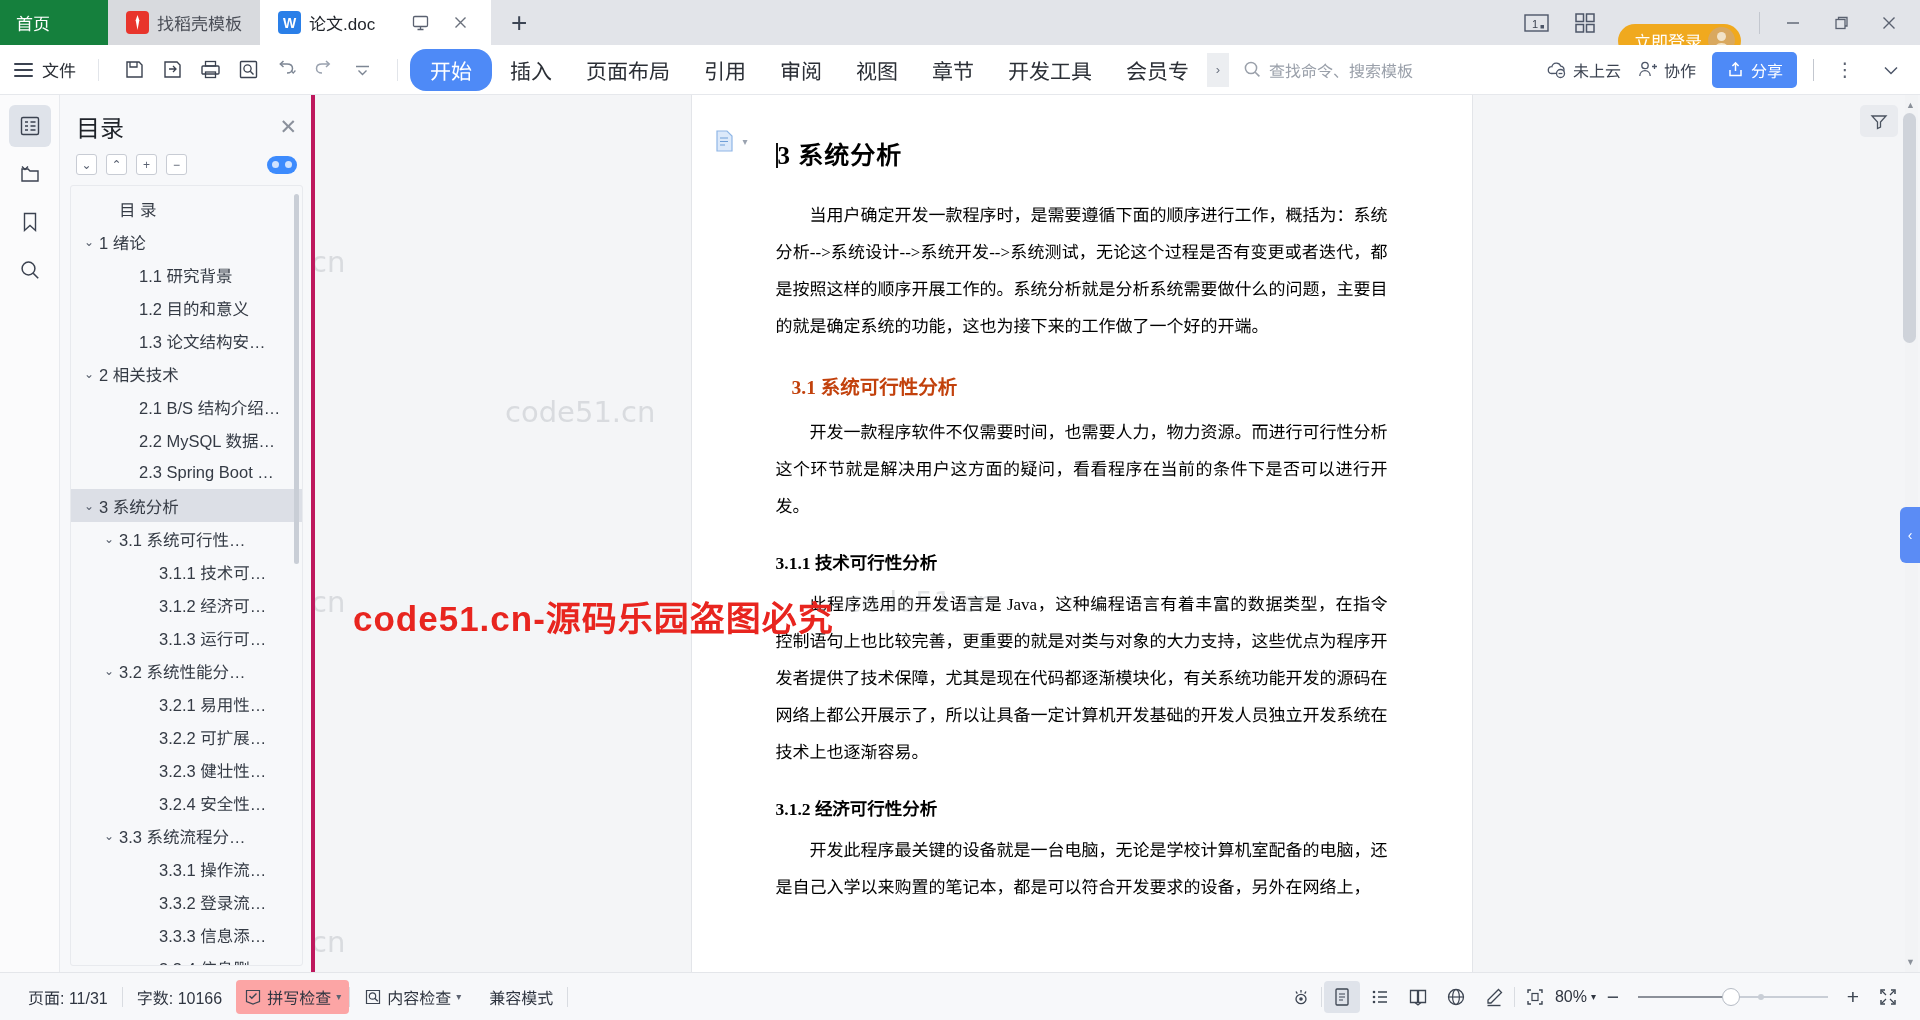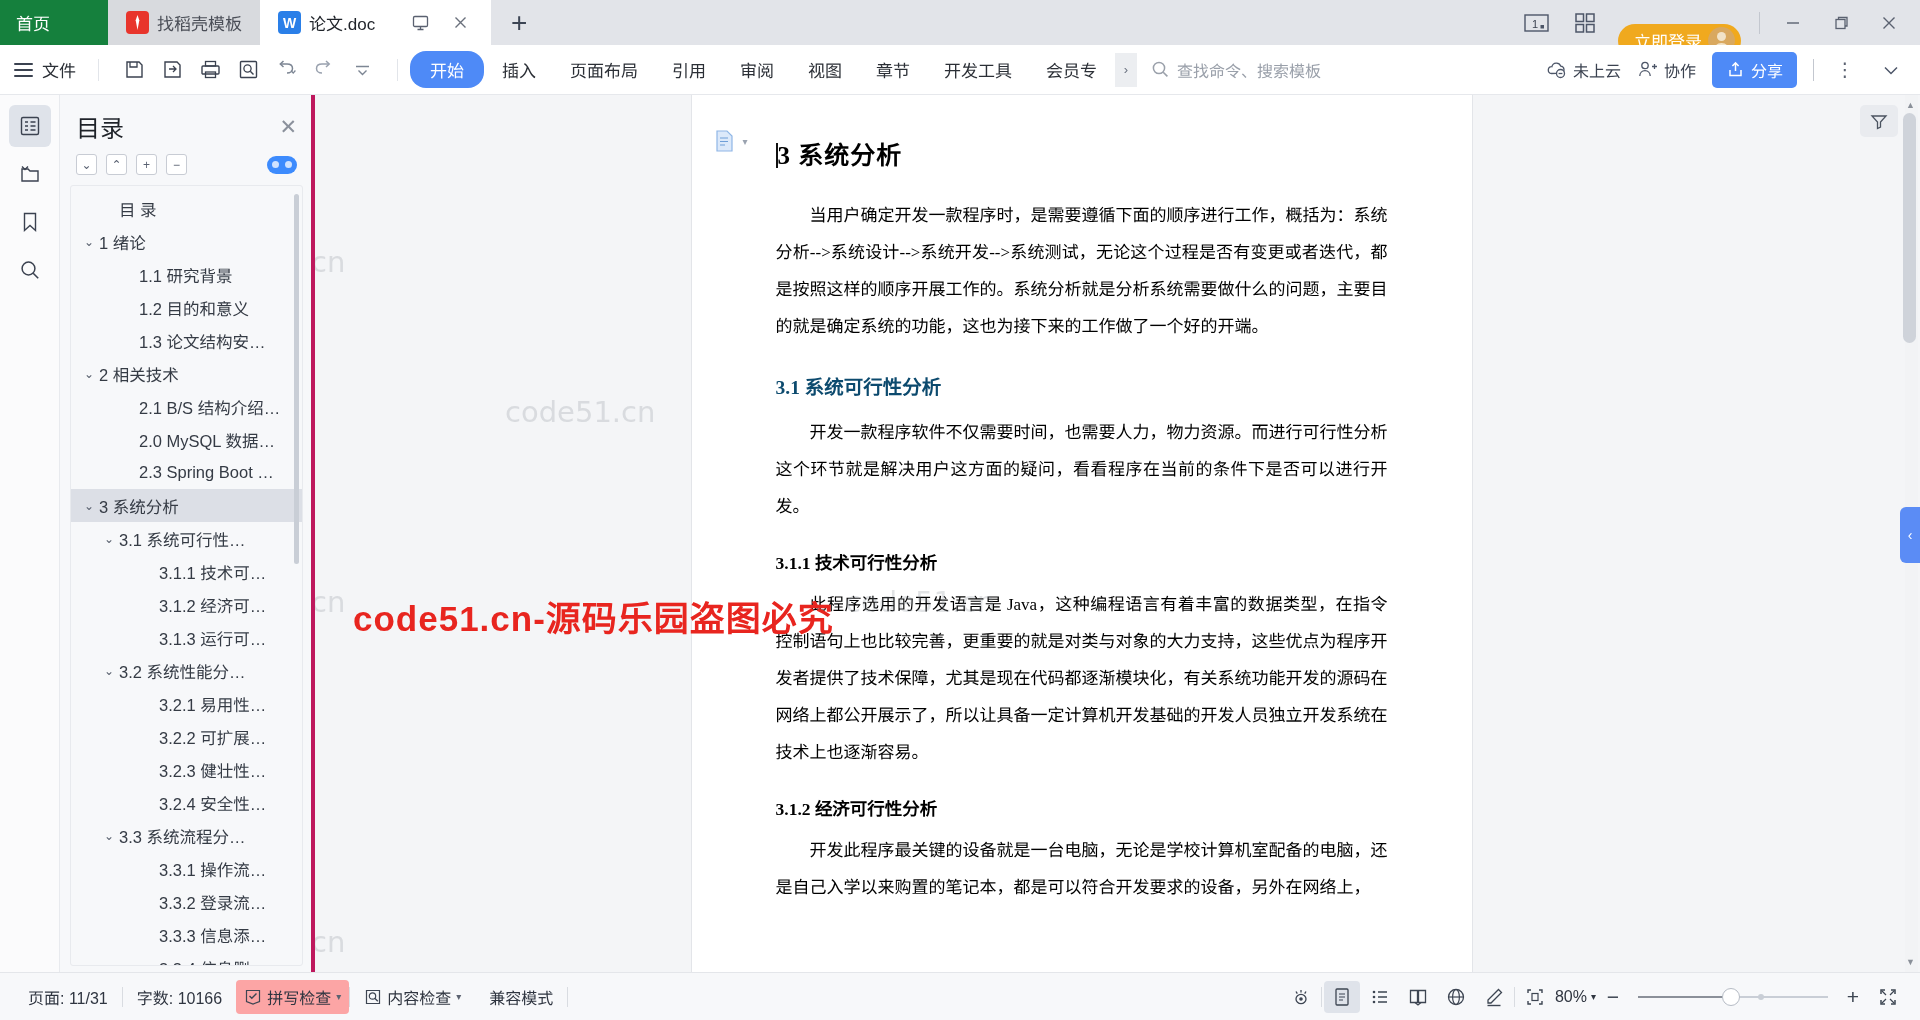--- a/index.html
+++ b/index.html
@@ -64,21 +64,21 @@
     height:50px; background:#fff; display:flex; align-items:center;
     padding:0 14px; border-bottom:1px solid #e6e8ec; position:relative;
   }
   .file-menu{ display:flex;align-items:center;gap:9px; font-size:17px;color:#2b2f36; cursor:pointer; padding-right:14px;}
   .hamburger{ width:19px;height:14px; display:flex;flex-direction:column;justify-content:space-between;}
   .hamburger span{ display:block;height:2px;background:#3b4250;border-radius:1px;}
   .qat { display:flex; align-items:center; gap:4px; padding:0 10px; }
   .qat .ico-btn { width:34px;height:34px; }
   .ribbon-sep { width:1px;height:22px;background:#e2e5ea;margin:0 8px; }
   .tabs-row { display:flex; align-items:center; gap:2px; margin-left:4px; }
-  .rtab { font-size:17px; color:#2b2f36; padding:6px 16px; border-radius:16px; cursor:pointer; white-space:nowrap;}
+  .rtab { font-size:21px; color:#2b2f36; padding:6px 16px; border-radius:16px; cursor:pointer; white-space:nowrap;}
   .rtab.sel { background:#4e8af7; color:#fff; font-weight:500; padding:6px 20px;}
   .member-tab{ position:relative; }
   .chev-more{ width:22px;height:34px;background:#eceef1;display:flex;align-items:center;justify-content:center;color:#6b7280;font-size:13px;}
   .searchbox { display:flex; align-items:center; gap:7px; margin-left:14px; color:#9aa0aa; font-size:16px; cursor:text;}
   .ribbon-right { margin-left:auto; display:flex; align-items:center; gap:16px; }
   .r-item{ display:flex;align-items:center;gap:6px;font-size:16px;color:#3b4250;cursor:pointer;}
   .share-btn{ background:#4e8af7;color:#fff;border-radius:5px;padding:6px 14px;display:flex;align-items:center;gap:6px;font-size:16px;cursor:pointer;}
 
   
   .main { position:absolute; top:95px; left:0; right:0; bottom:48px; display:flex; background:#f4f5f7; }
@@ -110,21 +110,21 @@
 
   
   .docwrap{ flex:1; position:relative; overflow:hidden; background:#f4f5f7; }
   .page{
     position:absolute; left:50%; transform:translateX(-50%); top:0;
     width:780px; min-height:1000px; background:#fff;
     box-shadow:0 0 0 1px #e3e5e9; padding:34px 84px 0 84px;
   }
   .doc-h1{ font-family:"Liberation Serif","DejaVu Serif",serif; font-weight:bold; font-size:25px; color:#000; margin:6px 0 26px 0; letter-spacing:1px;}
   .doc-h1 .caret-bar{ display:inline-block; width:2px;height:25px;background:#111;vertical-align:-4px; margin-right:0px;}
-  .doc-h2{ font-family:"Liberation Serif","DejaVu Serif",serif; font-weight:bold; font-size:19.5px; color:#0c4a6e; margin:26px 0 14px 0;}
+  .doc-h2{ font-family:"Liberation Serif","DejaVu Serif",serif; font-weight:bold; font-size:19.5px; color:#c2410c; margin:26px 0 14px 16px;}
   .doc-h3{ font-family:"Liberation Serif","DejaVu Serif",serif; font-weight:bold; font-size:17.5px; color:#000; margin:24px 0 12px 0;}
   .doc-p{ font-family:"Liberation Serif","DejaVu Serif",serif; font-size:17px; color:#000; line-height:37px;
      text-indent:2em; text-align:justify; }
   .para-handle{ position:absolute; left:22px; top:34px; display:flex; align-items:center; gap:8px; }
   .ph-icon{ width:21px;height:24px;}
   .ph-caret{ color:#9aa3b0; font-size:10px;}
 
   
   .wm{ position:absolute; color:rgba(140,146,155,.26); font-size:29px; pointer-events:none;
      font-family:"DejaVu Sans",sans-serif; white-space:nowrap; }
@@ -418,21 +418,21 @@
         <div class="oitem" style="padding-left: 8px;">
           <span class="caret">⌄</span>
           <span class="lbl">2 相关技术</span>
         </div>
         <div class="oitem" style="padding-left: 48px;">
           <span class="caret"></span>
           <span class="lbl">2.1 B/S 结构介绍…</span>
         </div>
         <div class="oitem" style="padding-left: 48px;">
           <span class="caret"></span>
-          <span class="lbl">2.0 MySQL 数据…</span>
+          <span class="lbl">2.2 MySQL 数据…</span>
         </div>
         <div class="oitem" style="padding-left: 48px;">
           <span class="caret"></span>
           <span class="lbl">2.3 Spring Boot …</span>
         </div>
         <div class="oitem sel" style="padding-left: 8px;">
           <span class="caret">⌄</span>
           <span class="lbl">3 系统分析</span>
         </div>
         <div class="oitem" style="padding-left: 28px;">

